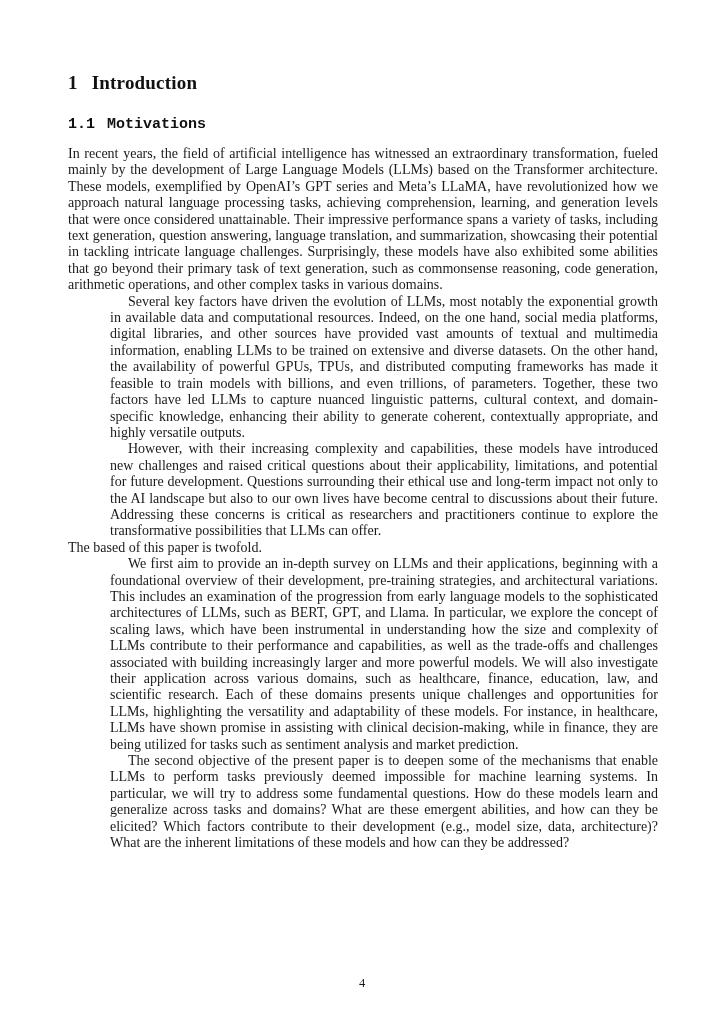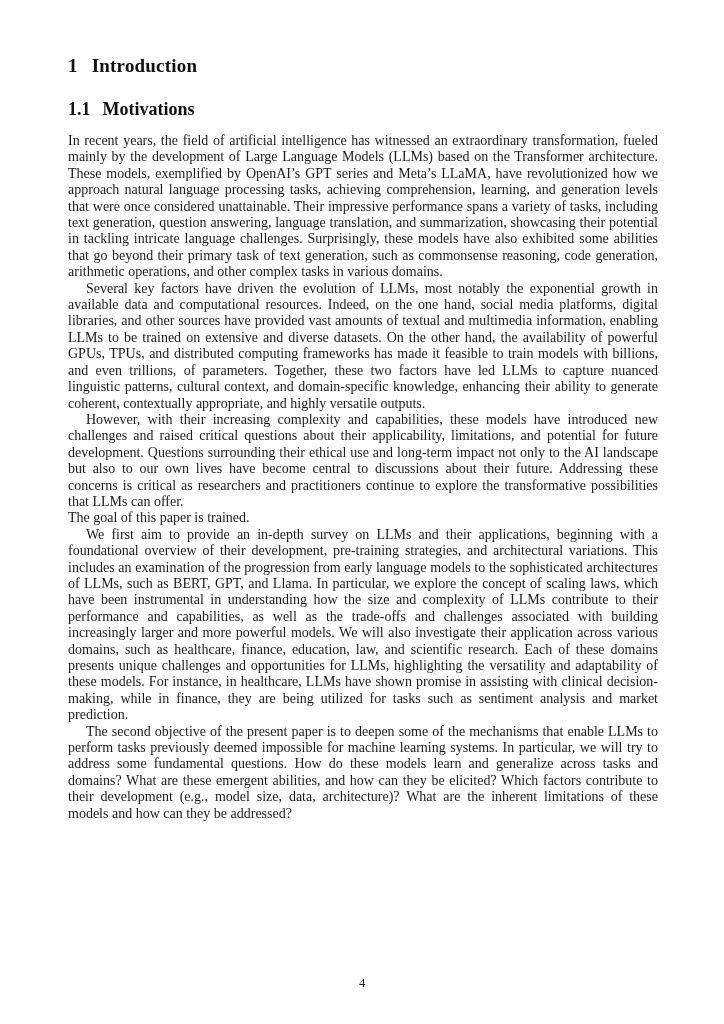--- a/index.html
+++ b/index.html
@@ -12,54 +12,56 @@
     width: 724px;
     height: 1024px;
     background: #ffffff;
     font-family: "Liberation Serif", "DejaVu Serif", serif;
     color: #111111;
     overflow: hidden;
   }
   .content {
     position: absolute;
     left: 68px;
-    top: 55px;
+    top: 72px;
     width: 590px;
   }
   .section-heading {
     font-size: 19px;
     font-weight: bold;
     margin: 0 0 22px 0;
     letter-spacing: 0.2px;
   }
   .section-heading .num {
     display: inline-block;
     margin-right: 14px;
   }
   .subsection-heading {
-    font-size: 18px;
+    font-size: 15px;
     font-weight: bold;
     margin: 0 0 13px 0;
+    font-family: Liberation Mono, monospace;
   }
   .subsection-heading.later {
     margin-top: 26px;
   }
   .subsection-heading .num {
     display: inline-block;
     margin-right: 12px;
   }
   p.body-par {
     font-size: 14px;
     line-height: 16.4px;
     text-align: justify;
     margin: 0;
     color: #1a1a1a;
   }
   p.body-par.indent {
     text-indent: 18px;
+    margin-left: 42px;
   }
   .pagenum {
     position: absolute;
     left: 0;
     width: 724px;
     top: 976px;
     text-align: center;
     font-size: 12.5px;
     color: #1a1a1a;
   }
@@ -76,20 +78,20 @@
 
     <div class="subsection-heading">
       <span class="num">1.1</span><span class="title">Motivations</span>
     </div>
 
     <p class="body-par">In recent years, the field of artificial intelligence has witnessed an extraordinary transformation, fueled mainly by the development of Large Language Models (LLMs) based on the Transformer architecture. These models, exemplified by OpenAI’s GPT series and Meta’s LLaMA, have revolutionized how we approach natural language processing tasks, achieving comprehension, learning, and generation levels that were once considered unattainable. Their impressive performance spans a variety of tasks, including text generation, question answering, language translation, and summarization, showcasing their potential in tackling intricate language challenges. Surprisingly, these models have also exhibited some abilities that go beyond their primary task of text generation, such as commonsense reasoning, code generation, arithmetic operations, and other complex tasks in various domains.</p>
     <p class="body-par indent">Several key factors have driven the evolution of LLMs, most notably the exponential growth in available data and computational resources. Indeed, on the one hand, social media platforms, digital libraries, and other sources have provided vast amounts of textual and multimedia information, enabling LLMs to be trained on extensive and diverse datasets. On the other hand, the availability of powerful GPUs, TPUs, and distributed computing frameworks has made it feasible to train models with billions, and even trillions, of parameters. Together, these two factors have led LLMs to capture nuanced linguistic patterns, cultural context, and domain-specific knowledge, enhancing their ability to generate coherent, contextually appropriate, and highly versatile outputs.</p>
     <p class="body-par indent">However, with their increasing complexity and capabilities, these models have introduced new challenges and raised critical questions about their applicability, limitations, and potential for future development. Questions surrounding their ethical use and long-term impact not only to the AI landscape but also to our own lives have become central to discussions about their future. Addressing these concerns is critical as researchers and practitioners continue to explore the transformative possibilities that LLMs can offer.</p>
 
 
-    <p class="body-par">The goal of this paper is trained.</p>
+    <p class="body-par">The based of this paper is twofold.</p>
     <p class="body-par indent">We first aim to provide an in-depth survey on LLMs and their applications, beginning with a foundational overview of their development, pre-training strategies, and architectural variations. This includes an examination of the progression from early language models to the sophisticated architectures of LLMs, such as BERT, GPT, and Llama. In particular, we explore the concept of scaling laws, which have been instrumental in understanding how the size and complexity of LLMs contribute to their performance and capabilities, as well as the trade-offs and challenges associated with building increasingly larger and more powerful models. We will also investigate their application across various domains, such as healthcare, finance, education, law, and scientific research. Each of these domains presents unique challenges and opportunities for LLMs, highlighting the versatility and adaptability of these models. For instance, in healthcare, LLMs have shown promise in assisting with clinical decision-making, while in finance, they are being utilized for tasks such as sentiment analysis and market prediction.</p>
     <p class="body-par indent">The second objective of the present paper is to deepen some of the mechanisms that enable LLMs to perform tasks previously deemed impossible for machine learning systems. In particular, we will try to address some fundamental questions. How do these models learn and generalize across tasks and domains? What are these emergent abilities, and how can they be elicited? Which factors contribute to their development (e.g., model size, data, architecture)? What are the inherent limitations of these models and how can they be addressed?</p>
 
   </div>
 
   <div class="pagenum">4</div>
 </div>
 
 </body></html>

